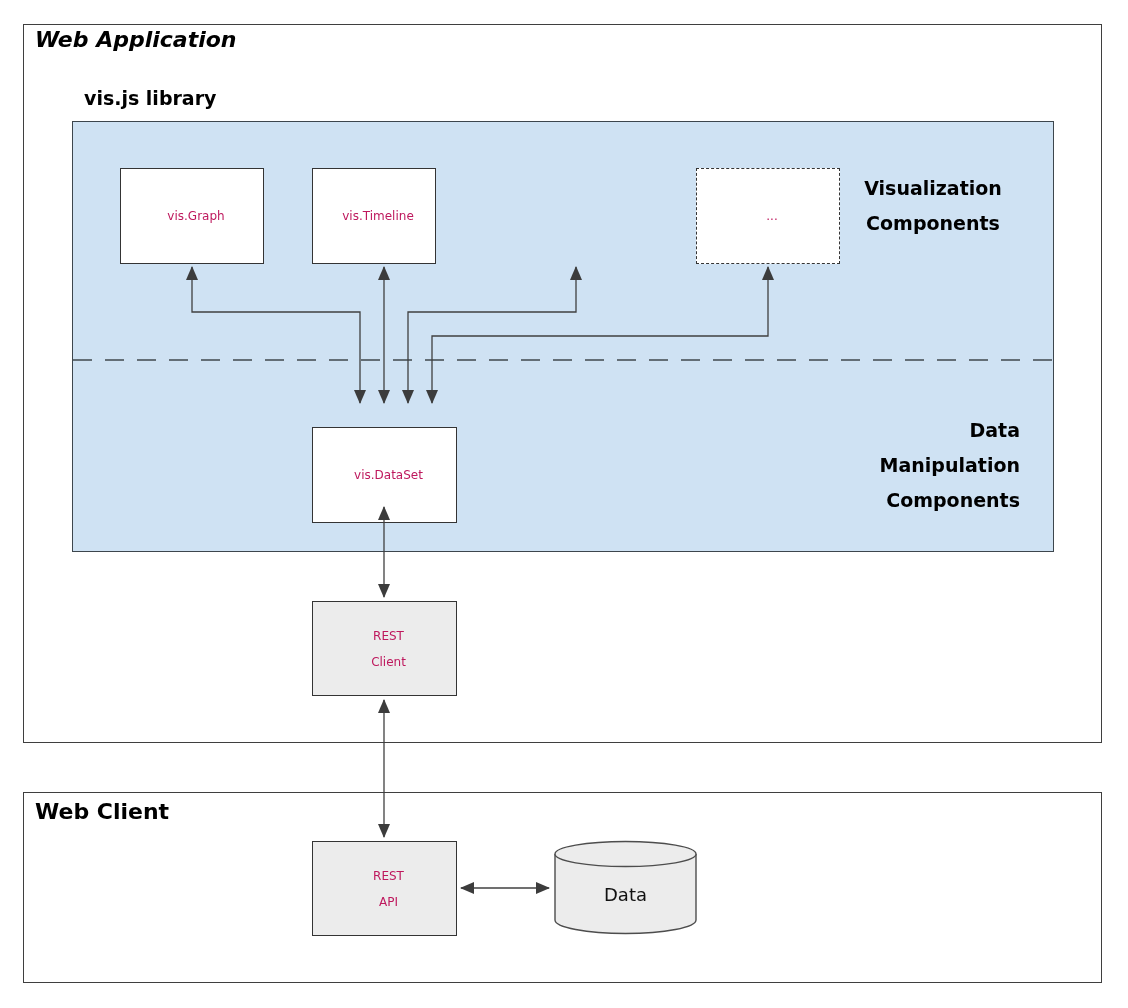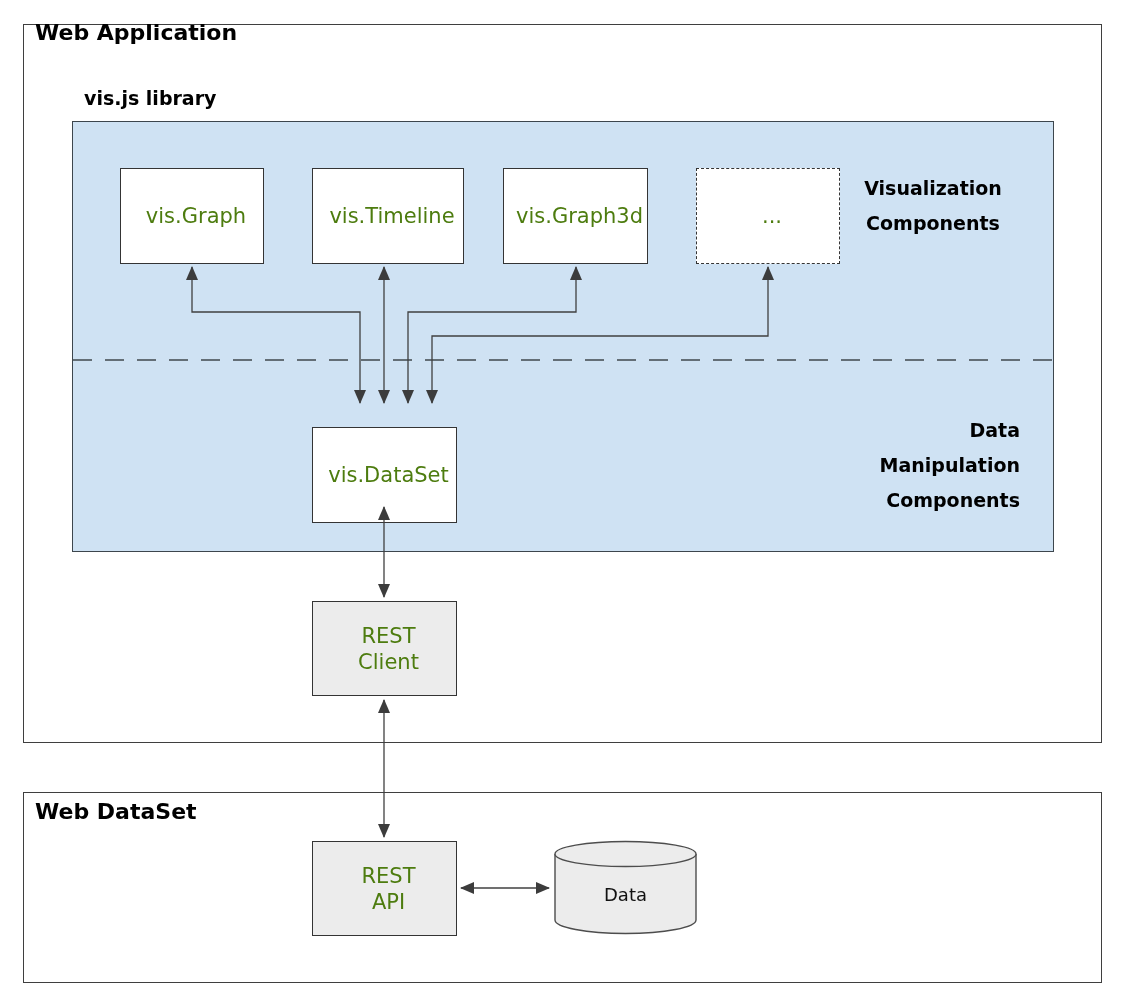--- a/index.html
+++ b/index.html
@@ -47,22 +47,22 @@
   }
   .node {
     position: absolute;
     background: #ffffff;
     border: 1.4px solid #343434;
     box-sizing: border-box;
     display: flex;
     align-items: center;
     justify-content: center;
     text-align: center;
-    font-size: 21px;
-    color: #4d7c0f;
+    font-size: 12px;
+    color: #be185d;
     line-height: 26px;
     white-space: pre-line;
     padding-left: 8px;
   }
   .node.gray { background: #ececec; }
   .node.dashed { border-style: dashed; }
   .side-label {
     position: absolute;
     font-size: 19px;
     font-weight: bold;
@@ -108,44 +108,43 @@
     fill: none;
     stroke-dasharray: 19 13;
   }
 </style>
 </head>
 <body>
 
 <div id="stage">
 
   <div class="frame" style="left:23px; top:24px; width:1079px; height:719px;"></div>
-  <div class="frame-title" style="left:35px; top:20px;">Web Application</div>
+  <div class="frame-title" style="left:35px; top:27px;font-style:italic;">Web Application</div>
 
   <div class="sub-title" style="left:84px; top:87px;">vis.js library</div>
   <div class="library"></div>
 
   <div class="node" style="left:120px; top:168px; width:144px; height:96px;">vis.Graph</div>
-  <div class="node" style="left:312px; top:168px; width:152px; height:96px;">vis.Timeline</div>
-  <div class="node" style="left:503px; top:168px; width:145px; height:96px;">vis.Graph3d</div>
+  <div class="node" style="left:312px; top:168px; width:124px; height:96px;">vis.Timeline</div>
   <div class="node dashed" style="left:696px; top:168px; width:144px; height:96px;">...</div>
 
   <div class="side-label" style="left:823px; top:171px; width:220px; text-align:center;">Visualization
 Components</div>
 
   <div class="node" style="left:312px; top:407px; width:145px; height:96px;margin-top:20px;">vis.DataSet</div>
 
   <div class="side-label" style="left:780px; top:413px; width:240px; text-align:right;">Data
 Manipulation
 Components</div>
 
   <div class="node gray" style="left:312px; top:601px; width:145px; height:95px;">REST
 Client</div>
 
   <div class="frame" style="left:23px; top:792px; width:1079px; height:191px;"></div>
-  <div class="frame-title" style="left:35px; top:799px;">Web DataSet</div>
+  <div class="frame-title" style="left:35px; top:799px;">Web Client</div>
 
   <div class="node gray" style="left:312px; top:841px; width:145px; height:95px;">REST
 API</div>
 
   <div class="cylinder">
     <svg width="145" height="95" viewBox="0 0 145 95">
       <path d="M 2 14 L 2 80 A 70.5 13.5 0 0 0 143 80 L 143 14" fill="#ececec" stroke="#4d4d4d" stroke-width="1.4"></path>
       <ellipse cx="72.5" cy="14" rx="70.5" ry="12.5" fill="#ececec" stroke="#4d4d4d" stroke-width="1.4"></ellipse>
     </svg>
     <div class="cylinder-label">Data</div>

